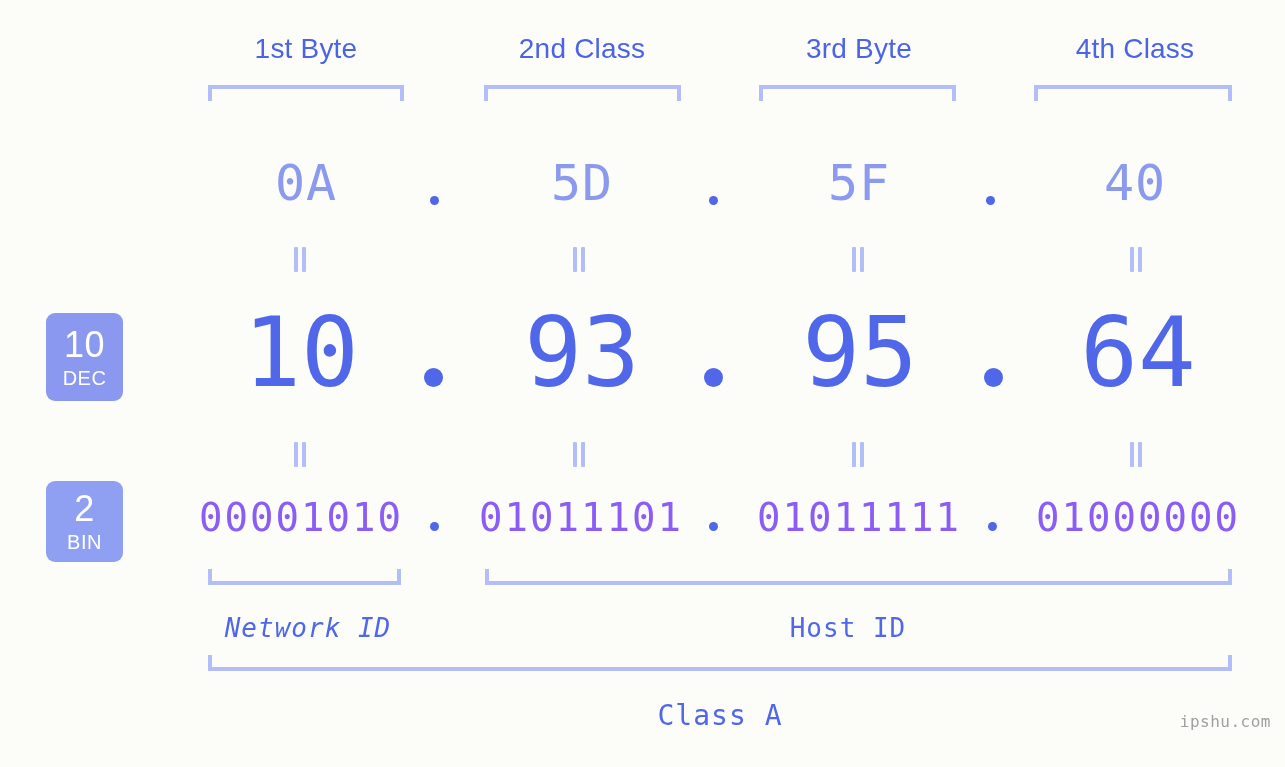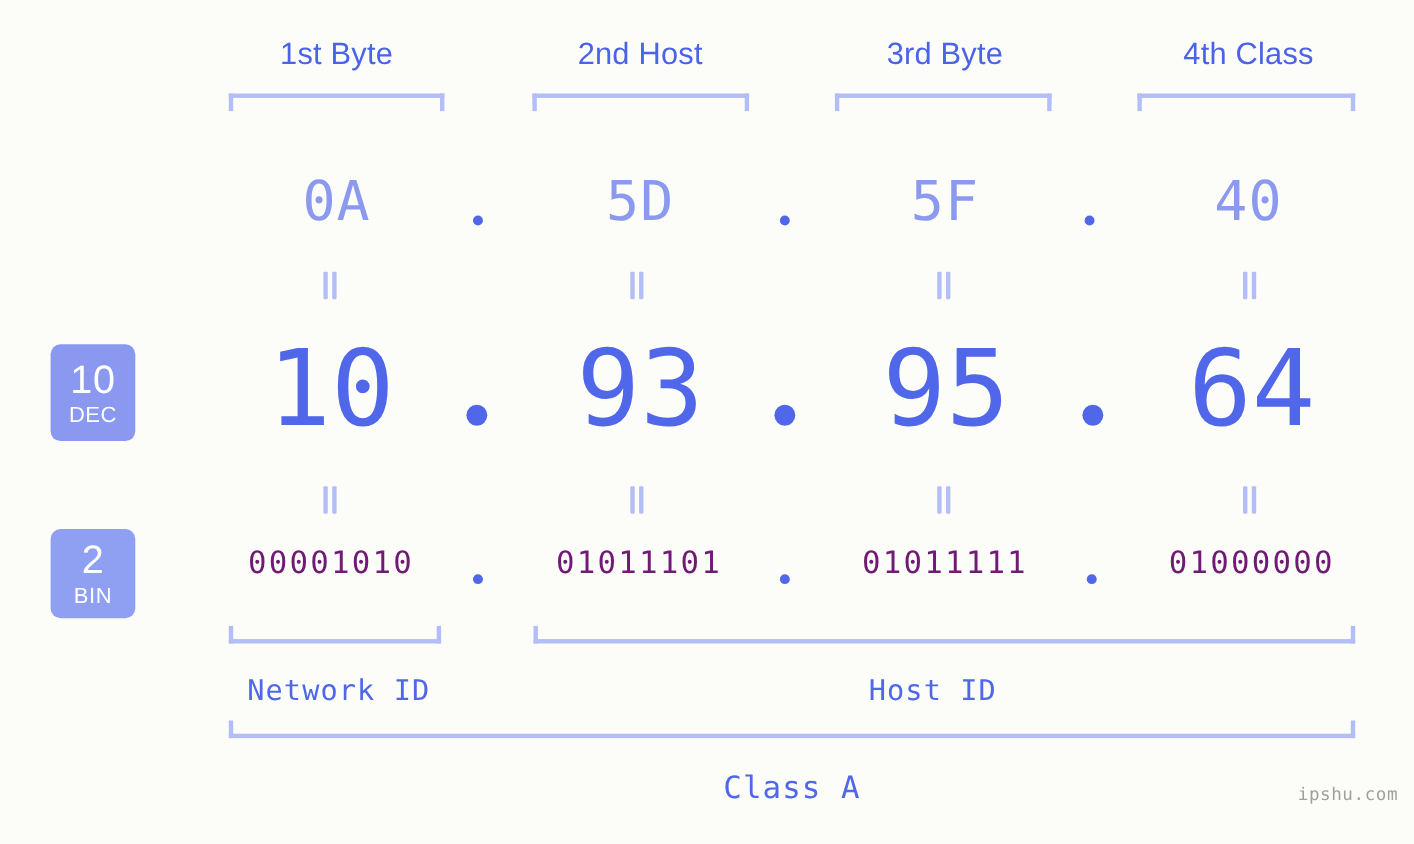--- a/index.html
+++ b/index.html
@@ -95,22 +95,22 @@
     letter-spacing: 1px;
   }
   .row-dec .cell {
     top: 297px;
     font-size: 96px;
     color: #4f67e8;
     letter-spacing: 0px;
   }
   .row-bin .cell {
     top: 495px;
-    font-size: 28px;
-    color: #701a75;
+    font-size: 39px;
+    color: #8b5cf6;
     letter-spacing: 2px;
   }
 
   
   .dot {
     position: absolute;
     border-radius: 50%;
     background: #4f67e8;
   }
   .dot-hex { width: 9px; height: 9px; top: 196px; }
@@ -157,21 +157,21 @@
     color: #a0a0a0;
     letter-spacing: 0.5px;
   }
 </style>
 </head>
 <body>
 
 <div class="stage">
 
   <div class="byte-label" style="left:186px;">1st Byte</div>
-  <div class="byte-label" style="left:462px;">2nd Host</div>
+  <div class="byte-label" style="left:462px;">2nd Class</div>
   <div class="byte-label" style="left:739px;">3rd Byte</div>
   <div class="byte-label" style="left:1015px;">4th Class</div>
 
   <div class="bracket-top" style="left:208px;  top:85px; width:196px;"></div>
   <div class="bracket-top" style="left:484px;  top:85px; width:197px;"></div>
   <div class="bracket-top" style="left:759px;  top:85px; width:197px;"></div>
   <div class="bracket-top" style="left:1034px; top:85px; width:198px;"></div>
 
   <div class="badge badge-dec">
     <span class="num">10</span>
@@ -242,21 +242,21 @@
     <div class="cell" style="left:739px; width:240px;">01011111</div>
     <div class="cell" style="left:1018px; width:240px;">01000000</div>
     <div class="dot dot-bin" style="left:430px;"></div>
     <div class="dot dot-bin" style="left:709px;"></div>
     <div class="dot dot-bin" style="left:988px;"></div>
   </div>
 
   <div class="bracket-bottom" style="left:208px; top:569px; width:193px;"></div>
   <div class="bracket-bottom" style="left:485px; top:569px; width:747px;"></div>
 
-  <div class="caption" style="left:188px; top:613px; width:240px;">Network ID</div>
+  <div class="caption" style="left:188px; top:613px; width:240px;font-style:italic;">Network ID</div>
   <div class="caption" style="left:738px; top:613px; width:220px;">Host ID</div>
 
   <div class="bracket-bottom" style="left:208px; top:655px; width:1024px;"></div>
   <div class="caption" style="left:600px; top:699px; width:240px; font-size:28px;">Class A</div>
 
   <div class="watermark">ipshu.com</div>
 
 </div>
 
 </body></html>

